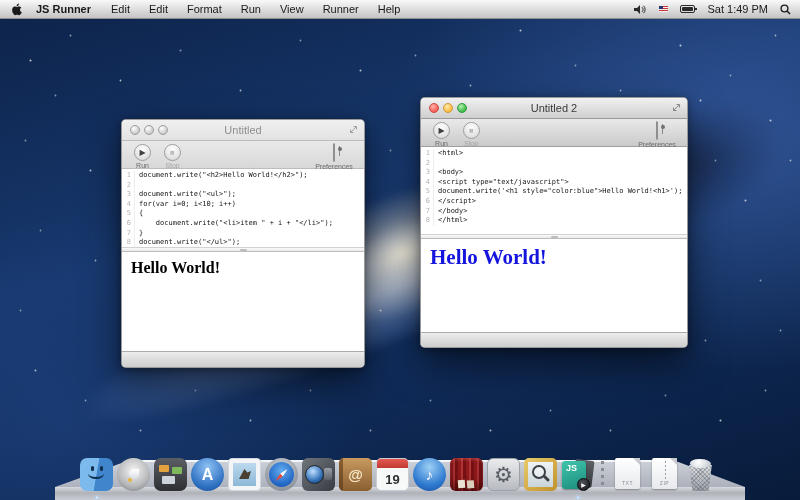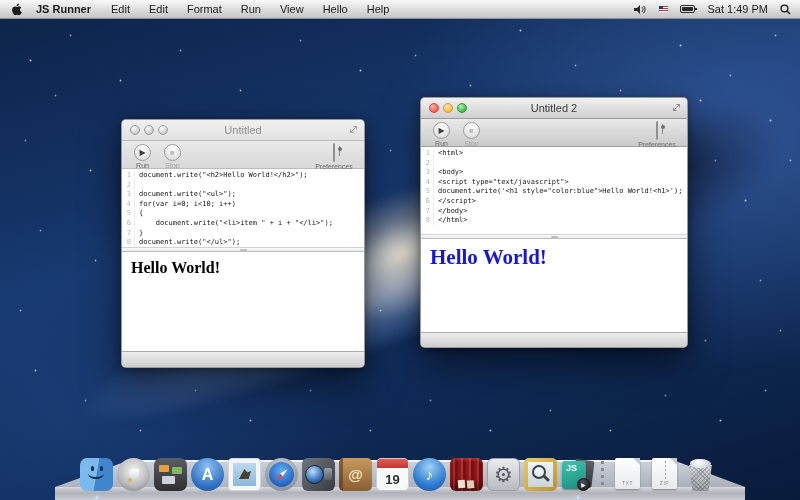--- a/index.html
+++ b/index.html
@@ -284,21 +284,21 @@
       <svg width="11" height="13" viewBox="0 0 14 17">
         <path fill="#1a1a1a" d="M11.6 9.1c0-2 1.6-3 1.7-3.1-.9-1.3-2.3-1.5-2.8-1.5-1.2-.1-2.3.7-2.9.7-.6 0-1.5-.7-2.5-.7-1.3 0-2.5.8-3.2 1.9-1.4 2.3-.4 5.8 1 7.7.7.9 1.4 2 2.4 1.9 1-.1 1.4-.6 2.6-.6s1.5.6 2.5.6c1 0 1.7-.9 2.4-1.8.8-1.1 1.1-2.1 1.1-2.2 0 0-2.2-.8-2.3-2.9zM9.4 3.2c.5-.7.9-1.6.8-2.5-.8 0-1.7.5-2.3 1.2-.5.6-.9 1.5-.8 2.4.9.1 1.8-.5 2.3-1.1z"></path>
       </svg>
     </span>
     <span class="menu-appname">JS Runner</span>
     <span class="menu-item">Edit</span>
     <span class="menu-item">Edit</span>
     <span class="menu-item">Format</span>
     <span class="menu-item">Run</span>
     <span class="menu-item">View</span>
-    <span class="menu-item">Hello</span>
+    <span class="menu-item">Runner</span>
     <span class="menu-item">Help</span>
   </div>
   <div class="menu-right">
     <svg width="13" height="11" viewBox="0 0 13 11">
       <polygon points="0,4 3,4 6,1 6,10 3,7 0,7" fill="#2a2a2a"></polygon>
       <path d="M8 3.2 A3 3 0 0 1 8 7.8 M9.5 1.8 A5 5 0 0 1 9.5 9.2" stroke="#2a2a2a" stroke-width="1" fill="none"></path>
     </svg>
     <span class="flag"></span>
     <span class="battery"></span>
     <span class="clock">Sat 1:49 PM</span>

